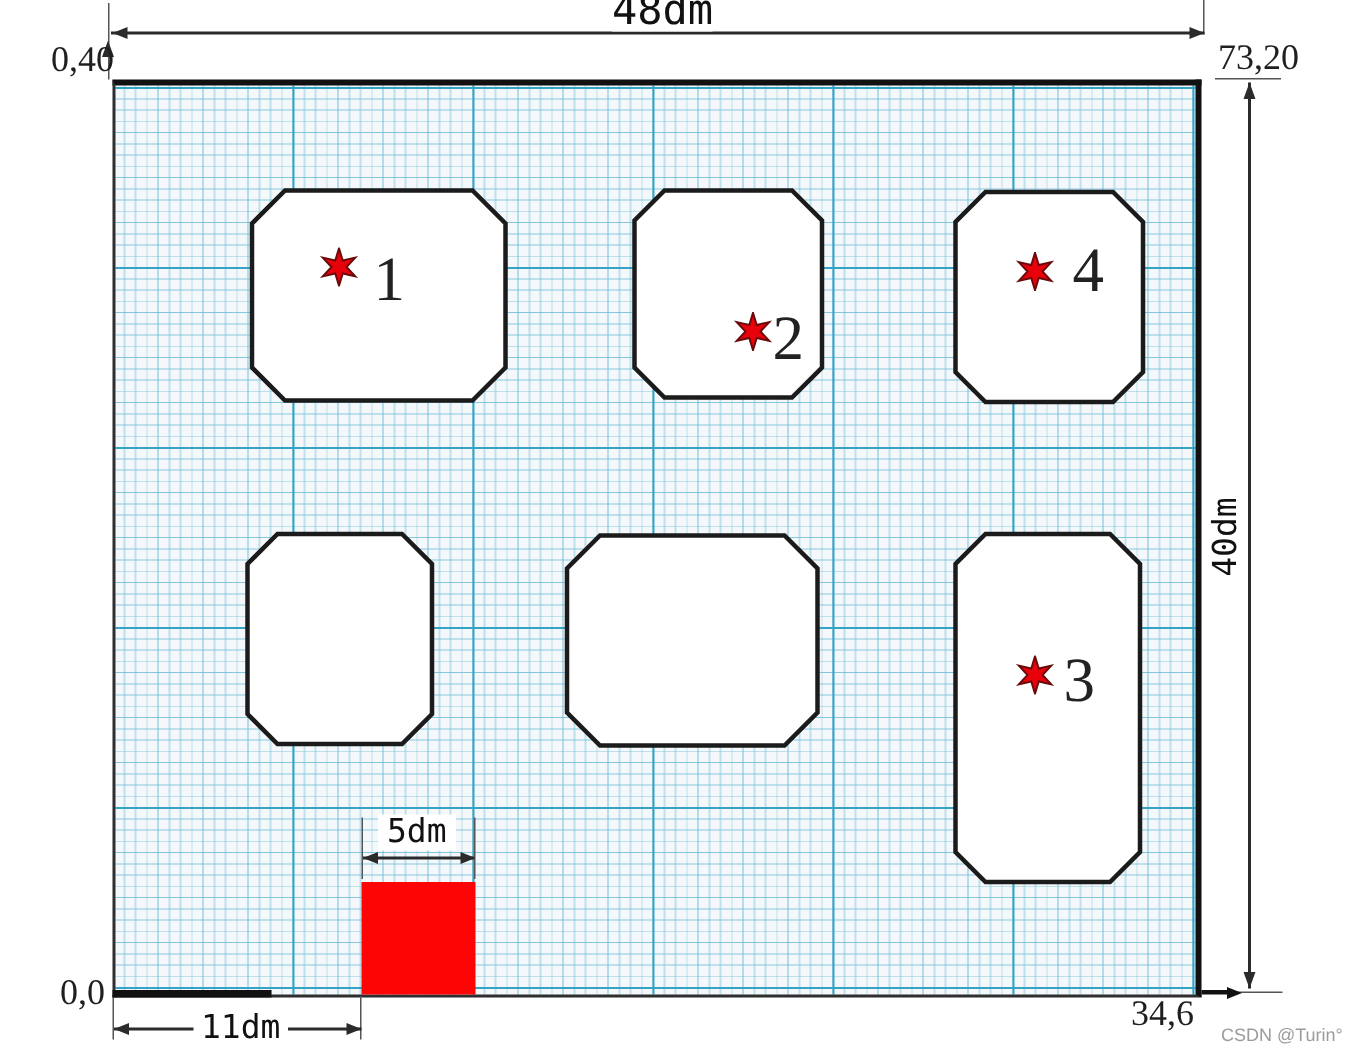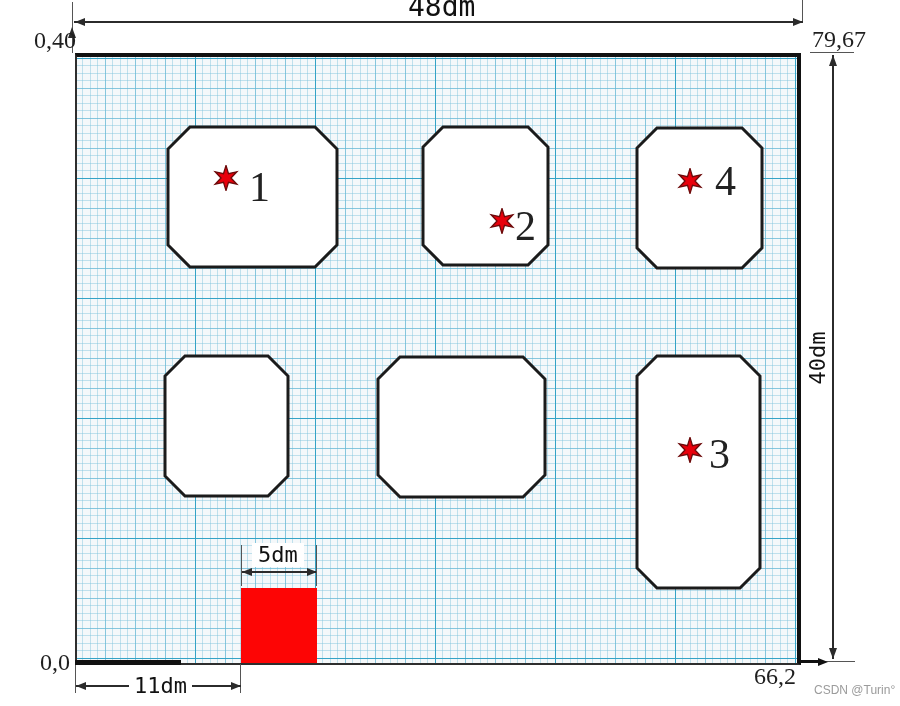--- a/index.html
+++ b/index.html
@@ -141,18 +141,18 @@
   <div class="hline thin" style="left:810px;top:52px;width:44px;"></div>
   <div class="hline thin" style="left:801px;top:661px;width:54px;"></div>
   <div class="vline" style="left:832px;top:55px;height:604px;"></div>
   <div class="arr up" style="left:829px;top:55px;"></div>
   <div class="arr down" style="left:829px;top:648px;"></div>
   <span class="dimtext" id="dim-right-label" style="left:776px;top:346px;">40dm</span>
   <div class="hline" style="left:801px;top:660px;width:18px;height:3px;background:var(--border);"></div>
   <div class="arr right" style="left:818px;top:658px;border-left-color:var(--border);"></div>
 
   <span class="corner" style="left:22px;top:27px;margin-left:12px;">0,40</span>
-  <span class="corner" style="left:812px;top:26px;">79,67</span>
+  <span class="corner" style="left:812px;top:26px;">73,20</span>
   <span class="corner" style="left:40px;top:649px;">0,0</span>
-  <span class="corner" style="left:754px;top:663px;">66,2</span>
+  <span class="corner" style="left:754px;top:663px;">34,6</span>
 
   <span id="watermark" style="left:814px;top:683px;">CSDN @Turin°</span>
 </div>
 
 </body></html>

